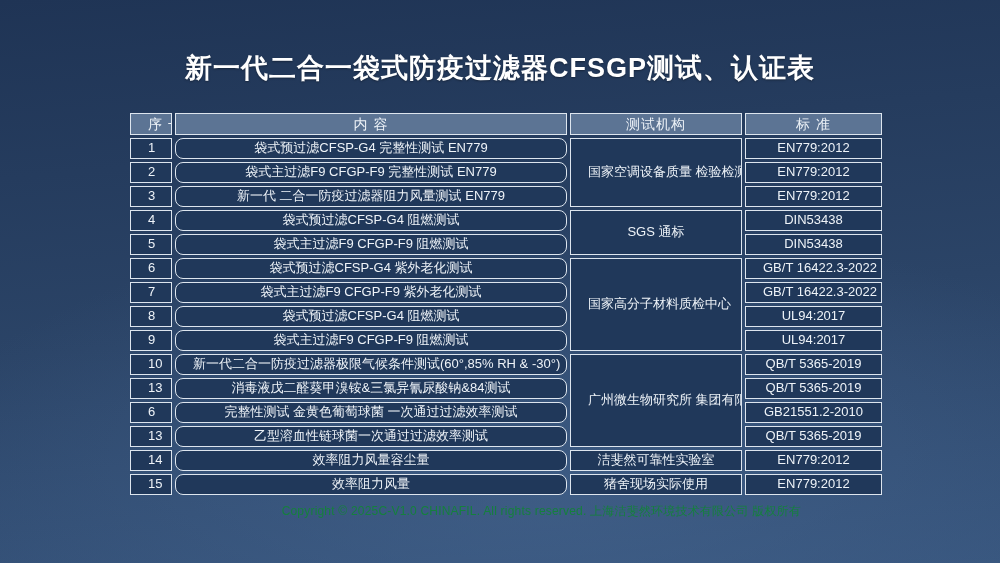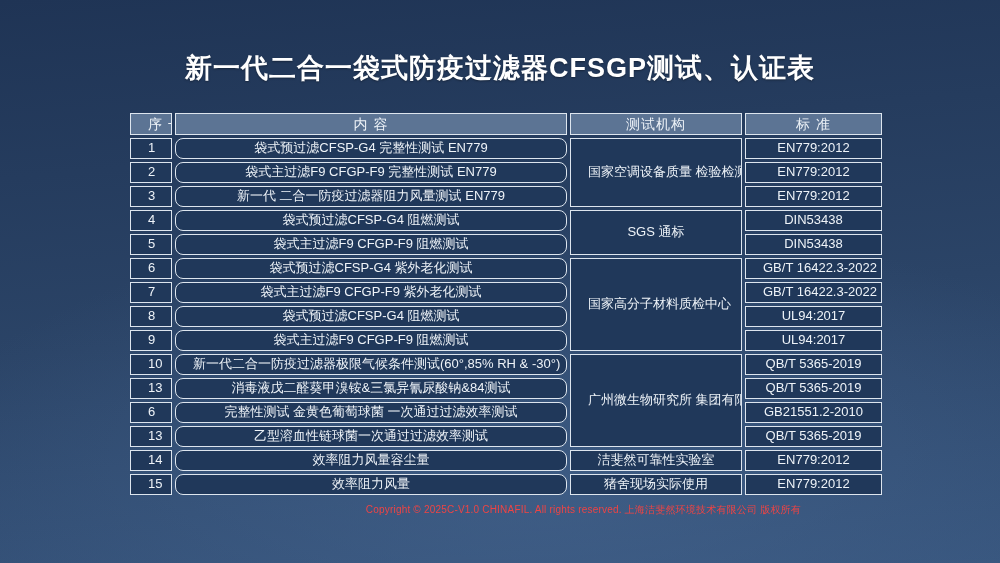--- a/index.html
+++ b/index.html
@@ -49,21 +49,21 @@
   }
   td.agency{
     white-space:pre-line;
     font-size:13.5px;
   }
   td.content{font-size:13px;border-radius:8px;}
   td.num{font-size:13px;}
   td.std{font-size:13.5px;}
   .copyright{
     position:absolute;top:503px;right:115px;
-    color:#ef4444;font-size:10px;letter-spacing:.2px;
+    color:#15803d;font-size:12px;letter-spacing:.2px;
   }
 </style>
 </head>
 <body>
 
 <div class="slide">
 
   <div class="title">新一代二合一袋式防疫过滤器CFSGP测试、认证表</div>
 
   <table class="cert">

